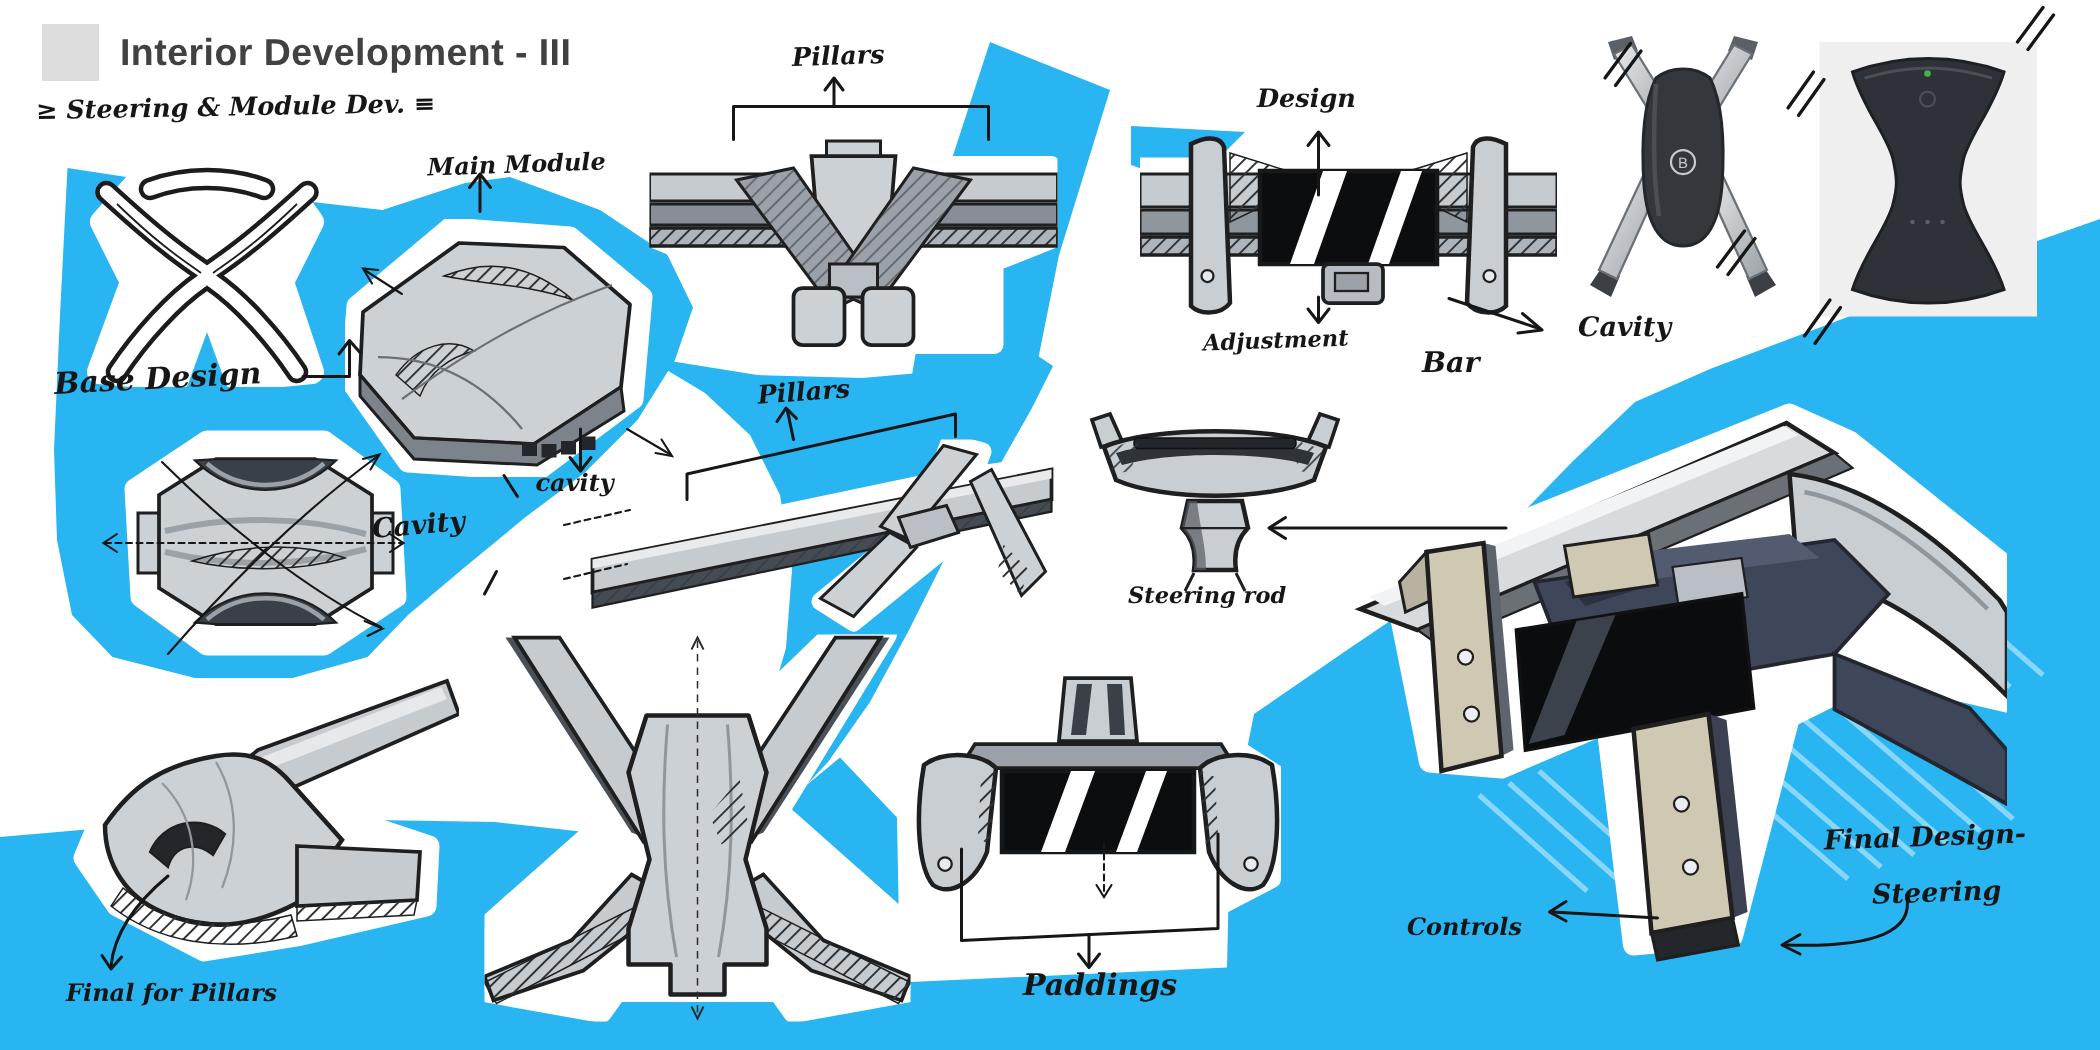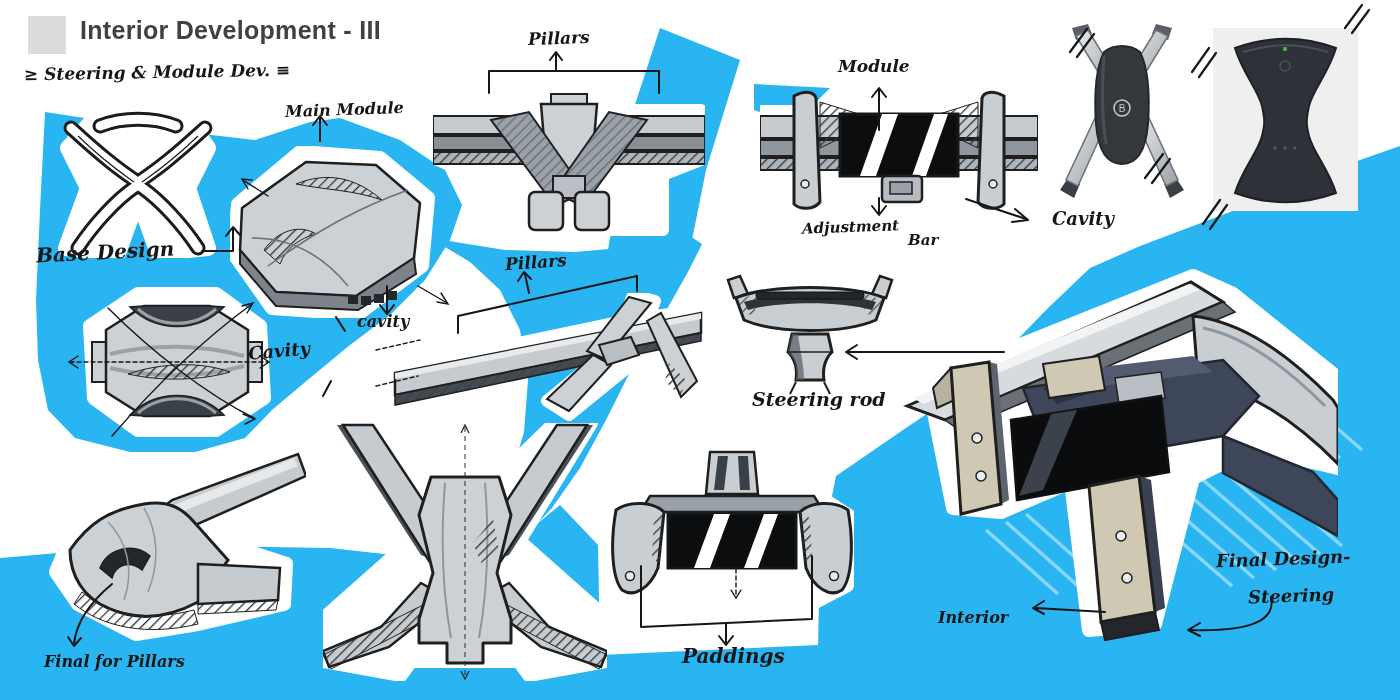--- a/index.html
+++ b/index.html
@@ -1,20 +1,20 @@
 <!DOCTYPE html>
 <html><head>
 <meta charset="utf-8">
 <style>
   html,body{margin:0;padding:0;background:#fff;}
   .stage{position:relative;width:1400px;height:700px;overflow:hidden;background:#ffffff;font-family:"Liberation Sans",sans-serif;}
   .abs{position:absolute;}
   svg{display:block;}
   .hand{position:absolute;font-family:"DejaVu Serif",serif;font-style:italic;font-weight:600;color:#161616;white-space:nowrap;}
-  .title-row{position:absolute;left:28px;top:16px;display:flex;gap:14px;}
+  .title-row{position:absolute;left:28px;top:16px;display:flex;align-items:center;gap:14px;}
   .title-sq{width:38px;height:38px;background:#dcdcdc;}
   .title-txt{font-family:"Liberation Sans",sans-serif;font-weight:700;font-size:25px;color:#414141;letter-spacing:.3px;}
 </style>
 </head>
 <body>
 
 <div class="stage">
 
   <svg width="0" height="0" style="position:absolute">
     <defs>
@@ -363,24 +363,24 @@
     <div class="title-txt">Interior Development - III</div>
   </div>
   <div class="hand" style="left:24px;top:62px;font-size:17px;transform:rotate(-1deg)">≥ Steering &amp; Module Dev. ≡</div>
 
   <div class="hand" style="left:36px;top:240px;font-size:20px;transform:rotate(-3deg)">Base Design</div>
   <div class="hand" style="left:285px;top:100px;font-size:16px;transform:rotate(-2deg)">Main Module</div>
   <div class="hand" style="left:357px;top:312px;font-size:16px">cavity</div>
   <div class="hand" style="left:248px;top:340px;font-size:18px;transform:rotate(-5deg)">Cavity</div>
   <div class="hand" style="left:528px;top:28px;font-size:17px;transform:rotate(-2deg)">Pillars</div>
   <div class="hand" style="left:505px;top:252px;font-size:17px;transform:rotate(-4deg)">Pillars</div>
-  <div class="hand" style="left:838px;top:56px;font-size:17px">Module</div>
+  <div class="hand" style="left:838px;top:56px;font-size:17px">Design</div>
   <div class="hand" style="left:802px;top:218px;font-size:15px;transform:rotate(-2deg)">Adjustment</div>
-  <div class="hand" style="left:908px;top:231px;font-size:15px">Bar</div>
+  <div class="hand" style="left:948px;top:231px;font-size:19px">Bar</div>
   <div class="hand" style="left:1052px;top:208px;font-size:18px">Cavity</div>
-  <div class="hand" style="left:752px;top:388px;font-size:19px">Steering rod</div>
+  <div class="hand" style="left:752px;top:388px;font-size:15px">Steering rod</div>
   <div class="hand" style="left:44px;top:652px;font-size:16px">Final for Pillars</div>
   <div class="hand" style="left:682px;top:644px;font-size:20px">Paddings</div>
-  <div class="hand" style="left:938px;top:608px;font-size:16px">Interior</div>
+  <div class="hand" style="left:938px;top:608px;font-size:16px">Controls</div>
   <div class="hand" style="left:1216px;top:548px;font-size:18px;transform:rotate(-2deg)">Final Design-</div>
   <div class="hand" style="left:1248px;top:585px;font-size:18px;transform:rotate(-2deg)">Steering</div>
 
 </div>
 
 </body></html>

